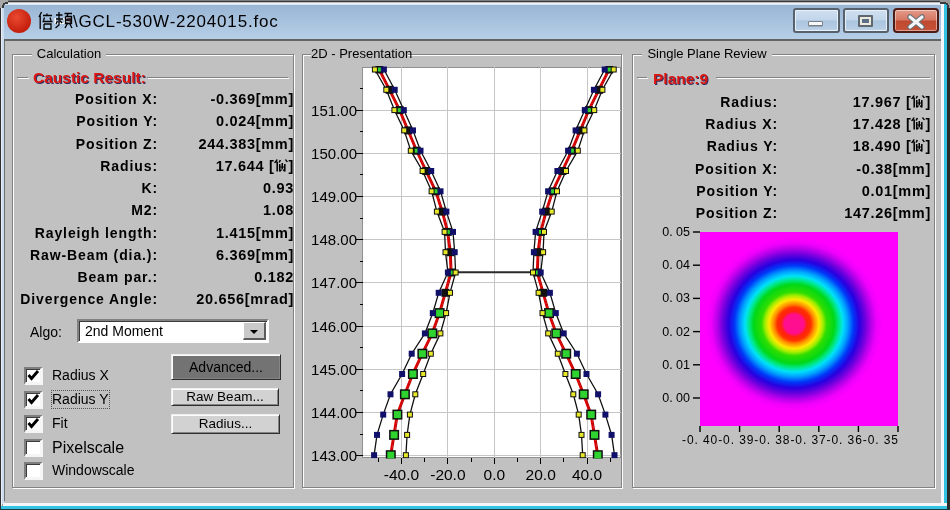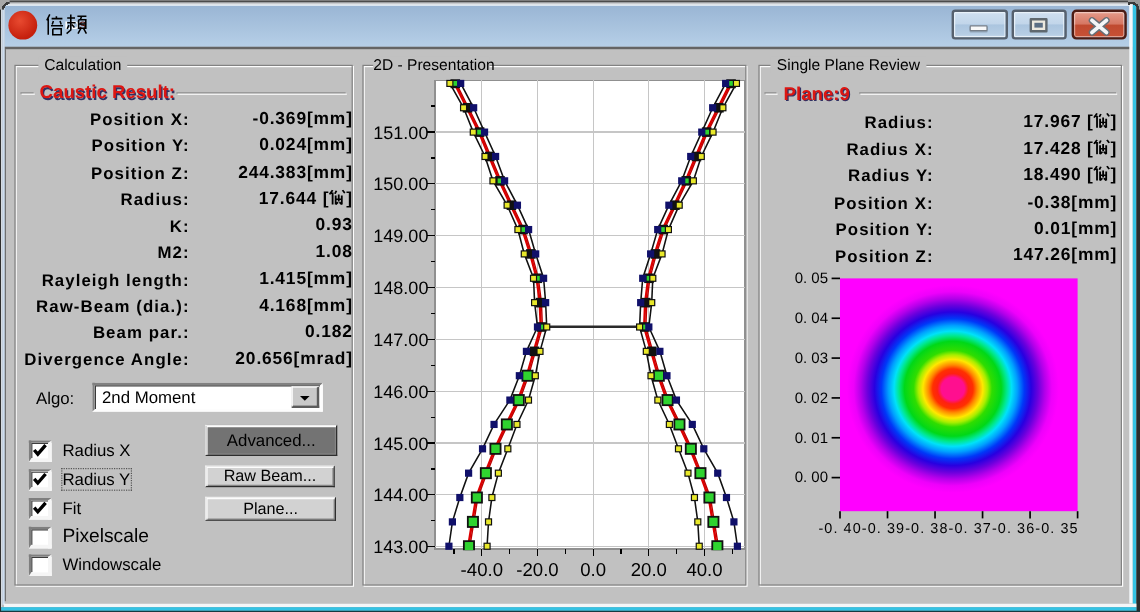--- a/index.html
+++ b/index.html
@@ -24,21 +24,21 @@
     <span style="position:absolute;left:3px;top:7px;font-size:9px;font-weight:bold;color:#fff;letter-spacing:0px;margin-left:44px;">LD<span style="color:#571208;">S</span></span>
   </div>
 <div style="position:absolute;left:37px;top:11px;font-size:17px;letter-spacing:0.8px;color:#000;white-space:nowrap;"><svg width="36" height="19" viewBox="0 0 36 19" style="vertical-align:-3px">
       <g stroke="#000" stroke-width="1.3" fill="none">
         <path d="M4.5 1 L2 6 M3.2 4.5 L3.2 18"></path>
         <path d="M10 2.5 L10 4 M6 4.5 L15 4.5 M7.5 6.5 L6.5 9.5 M13 6.5 L14 9.5 M5.5 10.5 L15.5 10.5"></path>
         <path d="M7 13 L14 13 L14 18 L7 18 L7 13"></path>
         <path d="M22 1 L22 8 M19 4 L25.5 4 M19 8 L26 8 M20.5 10 L19 13 M23 9.5 L25 12 M22 8 L22 14 L18.5 17"></path>
         <path d="M27.5 2.5 L35 2.5 M31 2.5 L30 5.5 M28.5 5.5 L34.5 5.5 L34.5 12.5 L28.5 12.5 L28.5 5.5 M28.5 9 L34.5 9 M30.5 12.5 L28 17 M32.5 12.5 L35 17"></path>
       </g>
-    </svg></div>
+    </svg><span style="vertical-align:0px">\GCL-530W-2204015.foc</span></div>
 <div style="position:absolute;left:793px;top:8px;width:47px;height:25px;border-radius:3px;border:2px solid #57616e;background:linear-gradient(#cfdff0 0%,#c2d6ea 46%,#abc5df 52%,#b6cde4 88%,#c6d9ec 100%);box-shadow:inset 0 0 0 1px rgba(235,243,250,.9);">
     <div style="position:absolute;left:13px;top:11px;width:15px;height:5px;background:#f8f8f8;border:1px solid #767e88;border-radius:1px;box-shadow:0 1px 0 rgba(90,100,110,.35);"></div>
   </div>
 <div style="position:absolute;left:843px;top:8px;width:46px;height:25px;border-radius:3px;border:2px solid #57616e;background:linear-gradient(#cfdff0 0%,#c2d6ea 46%,#abc5df 52%,#b6cde4 88%,#c6d9ec 100%);box-shadow:inset 0 0 0 1px rgba(235,243,250,.9);">
     <div style="position:absolute;left:13px;top:5px;width:15px;height:12px;background:#ece9df;border:2px solid #5f686f;border-radius:1px;">
       <div style="position:absolute;left:2px;top:2px;width:7px;height:4px;background:#5a6e84;"></div>
     </div>
   </div>
 <div style="position:absolute;left:893px;top:8px;width:46px;height:25px;border-radius:4px;border:2px solid #4d1d15;background:linear-gradient(#e49a8a 0%,#d67763 47%,#c04a30 53%,#c75136 100%);box-shadow:inset 0 0 0 1px rgba(255,255,255,.45);">
     <svg width="20" height="16" style="position:absolute;left:11px;top:4px">
@@ -73,35 +73,35 @@
         <path d="M4.5 5 L4.5 12.5 M6.5 4 L6.5 10 M8.5 5 L8.5 12.5 M4.5 8 L8.5 8 M6 10.5 L4.5 12.5 M7 10.5 L8.5 12.5"></path>
       </g>
     </svg>]</div>
 <div class="lbl" style="left:10px;top:180px;width:148px;">K:</div>
 <div class="val" style="left:154px;top:180px;width:140px;">0.93</div>
 <div class="lbl" style="left:10px;top:202px;width:148px;">M2:</div>
 <div class="val" style="left:154px;top:202px;width:140px;">1.08</div>
 <div class="lbl" style="left:10px;top:225px;width:148px;">Rayleigh length:</div>
 <div class="val" style="left:154px;top:225px;width:140px;">1.415[mm]</div>
 <div class="lbl" style="left:10px;top:247px;width:148px;">Raw-Beam (dia.):</div>
-<div class="val" style="left:154px;top:247px;width:140px;">4.168[mm]</div>
+<div class="val" style="left:154px;top:247px;width:140px;">6.369[mm]</div>
 <div class="lbl" style="left:10px;top:269px;width:148px;">Beam par.:</div>
 <div class="val" style="left:154px;top:269px;width:140px;">0.182</div>
 <div class="lbl" style="left:10px;top:291px;width:148px;">Divergence Angle:</div>
 <div class="val" style="left:154px;top:291px;width:140px;">20.656[mrad]</div>
 <div style="position:absolute;left:30px;top:324px;font-size:14px;color:#000;white-space:nowrap;">Algo:</div>
 <div style="position:absolute;left:77px;top:319px;width:192px;height:24px;background:#fff;border-top:2px solid #818181;border-left:2px solid #818181;border-bottom:2px solid #fdfdfd;border-right:2px solid #fdfdfd;box-shadow:inset 1px 1px 0 #3a3a3a;">
     <div style="position:absolute;left:6px;top:2px;font-size:14px;color:#000;">2nd Moment</div>
     <div style="position:absolute;right:1px;top:1px;width:23px;height:18px;background:#c9c9c9;border-top:1px solid #fff;border-left:1px solid #fff;border-bottom:2px solid #5c5c5c;border-right:2px solid #5c5c5c;">
       <div style="position:absolute;left:6px;top:7px;width:0;height:0;border-left:4.5px solid transparent;border-right:4.5px solid transparent;border-top:4.5px solid #000;"></div>
     </div>
   </div>
 <div style="position:absolute;left:171px;top:354px;width:110px;height:26px;background:#737373;border-top:1px solid #efefef;border-left:1px solid #efefef;border-bottom:1px solid #2e2e2e;border-right:1px solid #2e2e2e;box-shadow:inset 1px 1px 0 #fcfcfc,inset -1px -1px 0 #858585;text-align:center;font-size:14px;color:#000;line-height:24px;">Advanced...</div>
 <div style="position:absolute;left:171px;top:388px;width:108px;height:18px;background:#d2d2d2;border-top:1px solid #efefef;border-left:1px solid #efefef;border-bottom:1px solid #2e2e2e;border-right:1px solid #2e2e2e;box-shadow:inset 1px 1px 0 #fcfcfc,inset -1px -1px 0 #858585;text-align:center;font-size:13.5px;color:#000;line-height:16px;">Raw Beam...</div>
-<div style="position:absolute;left:171px;top:414px;width:109px;height:20px;background:#d2d2d2;border-top:1px solid #efefef;border-left:1px solid #efefef;border-bottom:1px solid #2e2e2e;border-right:1px solid #2e2e2e;box-shadow:inset 1px 1px 0 #fcfcfc,inset -1px -1px 0 #858585;text-align:center;font-size:13.5px;color:#000;line-height:18px;">Plane...</div>
+<div style="position:absolute;left:171px;top:414px;width:109px;height:20px;background:#d2d2d2;border-top:1px solid #efefef;border-left:1px solid #efefef;border-bottom:1px solid #2e2e2e;border-right:1px solid #2e2e2e;box-shadow:inset 1px 1px 0 #fcfcfc,inset -1px -1px 0 #858585;text-align:center;font-size:13.5px;color:#000;line-height:18px;">Radius...</div>
 <div style="position:absolute;left:24px;top:366.5px;width:19px;height:18px;background:#fff;border-top:2px solid #7e7e7e;border-left:2px solid #7e7e7e;border-bottom:3px solid #f5f5f5;border-right:3px solid #f5f5f5;box-shadow:inset 1px 1px 0 #3c3c3c;">
     <svg width="14" height="13" style="position:absolute;left:0px;top:0px">
       <path d="M2.5 6 L5.5 9.5 L12 2" stroke="#000" stroke-width="2.8" fill="none"></path>
     </svg>
   </div>
 <div style="position:absolute;left:52px;top:366.5px;height:17px;font-size:14px;color:#000;white-space:nowrap;line-height:17px;">Radius X</div>
 <div style="position:absolute;left:24px;top:390.5px;width:19px;height:18px;background:#fff;border-top:2px solid #7e7e7e;border-left:2px solid #7e7e7e;border-bottom:3px solid #f5f5f5;border-right:3px solid #f5f5f5;box-shadow:inset 1px 1px 0 #3c3c3c;">
     <svg width="14" height="13" style="position:absolute;left:0px;top:0px">
       <path d="M2.5 6 L5.5 9.5 L12 2" stroke="#000" stroke-width="2.8" fill="none"></path>
     </svg>

